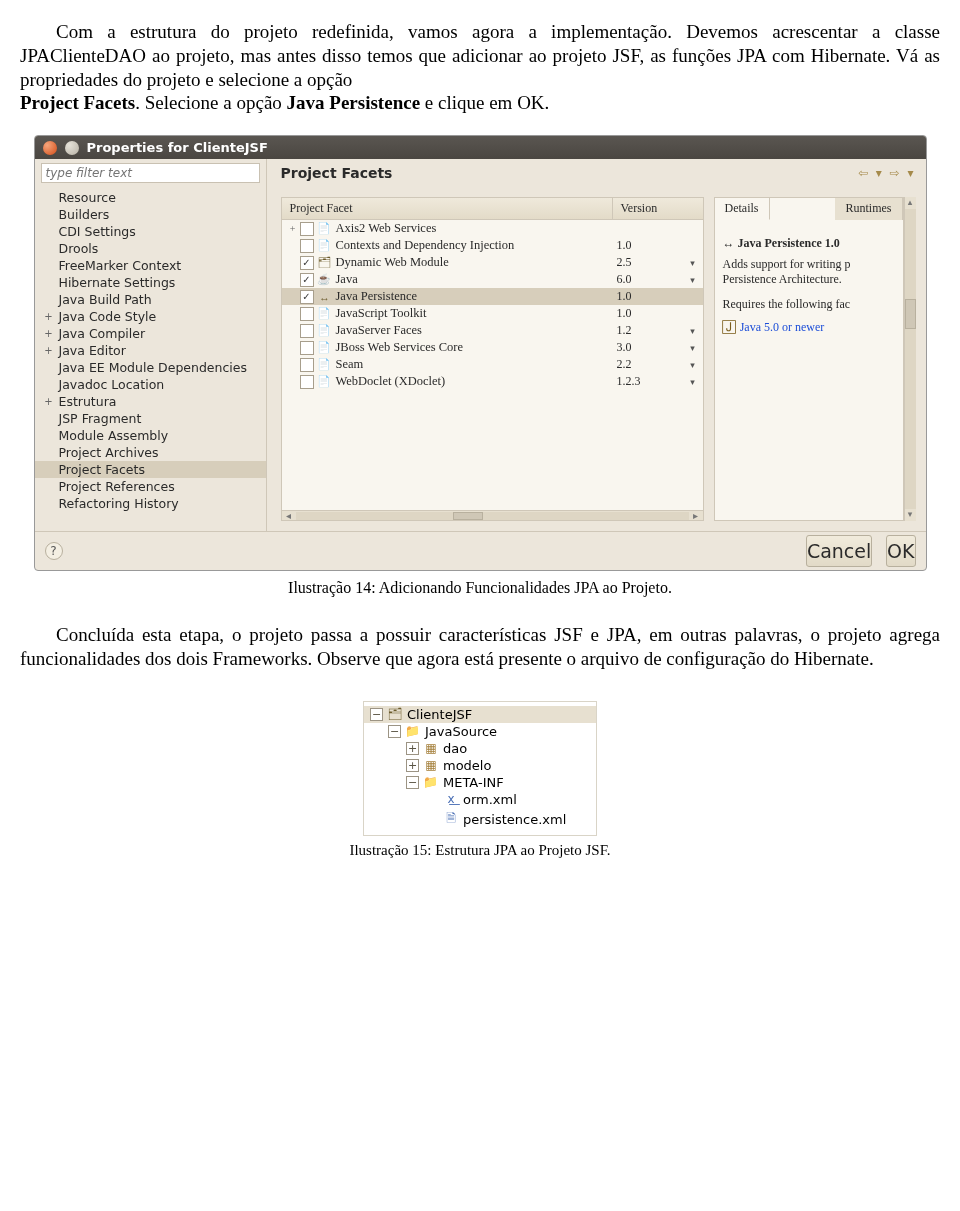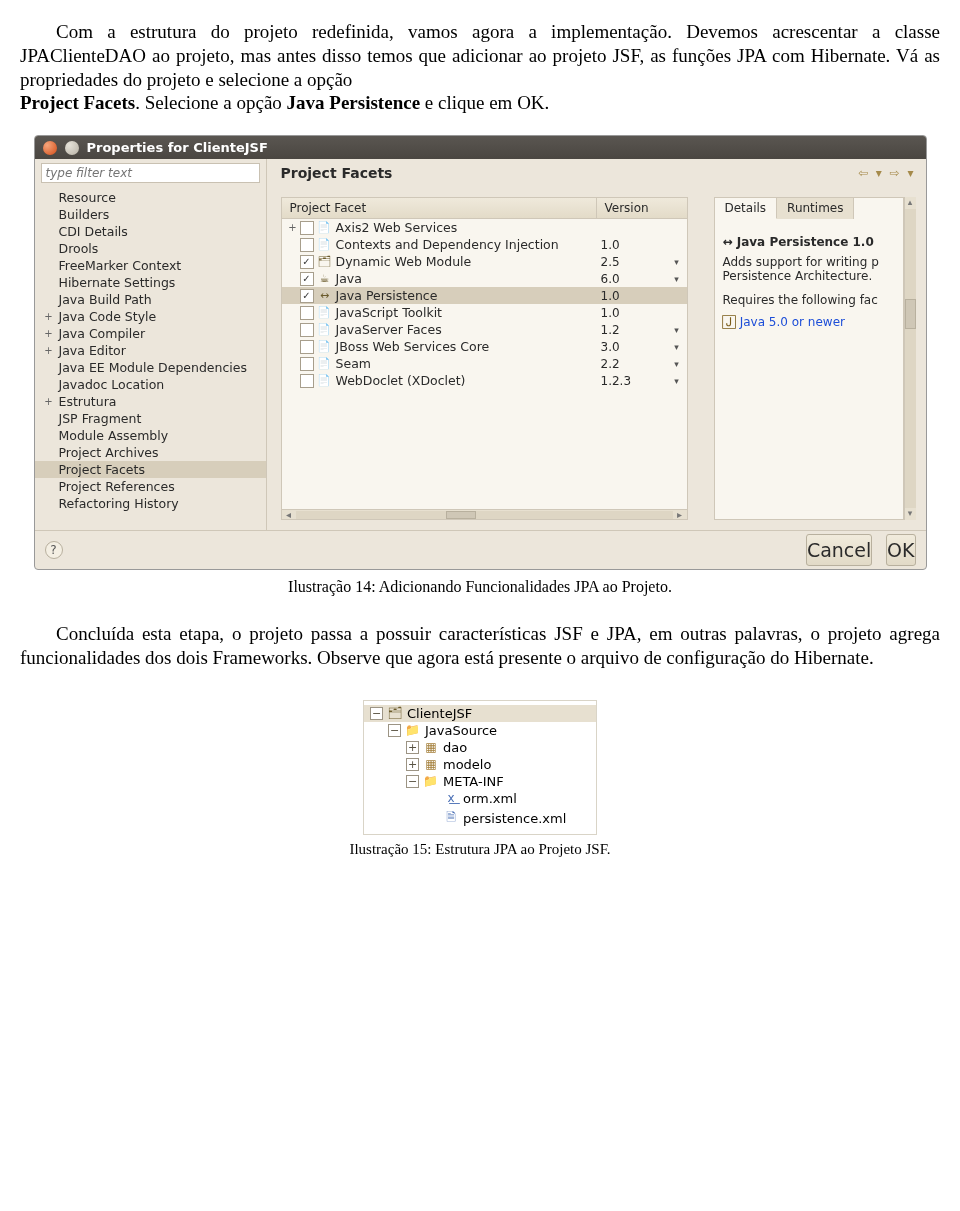--- a/index.html
+++ b/index.html
@@ -22,41 +22,41 @@
   .tree { padding: 0 0 6px 0; max-height: 410px; overflow: hidden; }
   .node { display: flex; align-items: center; gap: 4px; padding: 1px 6px 1px 8px; font-size: 12.5px; white-space: nowrap; }
   .node .tw { display:inline-block; width:12px; text-align:center; color:#666; font-size:10px; }
   .node.sel { background: #d7cebb; }
 
   .main { flex: 1; padding: 6px 10px 10px 14px; }
   .main-head { display: flex; align-items: center; }
   .main-title { font-weight: bold; font-size: 14px; flex: 1; }
   .nav-arrows { font-size: 12px; color: #a58a4a; letter-spacing: 2px; }
 
-  .facet-row { display: flex; gap: 26px; margin-top: 16px; }
+  .facet-row { display: flex; gap: 10px; margin-top: 16px; font-family: Liberation Serif, serif; }
   .facet-table { flex: 1; border: 1px solid #cfc7b8; background: #f9f6ef; }
   .ft-head { display: flex; background: linear-gradient(#efe9db,#e3dbc8); border-bottom: 1px solid #cfc7b8; }
   .ft-head .c1 { flex: 1; padding: 3px 8px; border-right: 1px solid #cfc7b8; font-size: 12px; }
   .ft-head .c2 { width: 90px; padding: 3px 8px; font-size: 12px; }
   .ft-body { }
   .ft-row { display: flex; align-items: center; padding: 1px 4px; }
   .ft-row.sel { background: #d7cebb; }
   .ft-row .tw { width: 14px; text-align: center; color: #666; font-size: 10px; }
   .ft-row .cb { width: 14px; height: 14px; border: 1px solid #a79e8c; background: #fff; display: inline-flex; align-items: center; justify-content: center; font-size: 10px; color: #3a3a3a; margin-right: 4px; }
   .ft-row .ic { width: 14px; text-align: center; font-size: 11px; color: #6b5b2c; margin-right: 4px; }
   .ft-row .nm { flex: 1; font-size: 12.5px; }
   .ft-row .ver { width: 70px; font-size: 12px; }
   .ft-row .dd { width: 12px; font-size: 9px; color: #555; text-align: center; }
   .ft-scroll { height: 10px; background: #e7e0d0; border-top: 1px solid #cfc7b8; position: relative; display:flex; align-items:center; }
   .ft-scroll .ar { width: 14px; text-align:center; color:#777; font-size:10px; }
   .ft-scroll .track { flex:1; height:8px; background:#ded6c4; position:relative; }
   .ft-scroll .thumb { position:absolute; left:40%; width:30px; height:8px; background:#cfc7b6; border:1px solid #b8b09e; }
 
   .details { width: 190px; border: 1px solid #cfc7b8; background: #f9f6ef; display: flex; flex-direction: column; }
-  .tabs { display: flex; }
+  .tabs { display: flex; justify-content: space-between; }
   .tab { padding: 3px 10px; font-size: 12px; border-right: 1px solid #cfc7b8; background: #e7e0d0; }
   .tab.active { background: #f9f6ef; border-bottom: 1px solid #f9f6ef; position: relative; }
   .det-body { padding: 16px 8px; font-size: 12px; flex:1; }
   .det-h { font-weight: bold; margin-bottom: 6px; }
   .det-link { color: #1d4ed8; }
   .req-item { display:flex; align-items:center; gap:4px; margin-top:8px; }
   .vscroll { width: 12px; background:#e7e0d0; border-left:1px solid #cfc7b8; display:flex; flex-direction:column; }
   .vscroll .ar { height:12px; text-align:center; font-size:9px; color:#777; }
   .vscroll .track { flex:1; background:#ded6c4; position:relative; }
   .vscroll .thumb { position:absolute; top:30%; width:100%; height:30px; background:#cfc7b6; border:1px solid #b8b09e; }
@@ -103,21 +103,21 @@
           <div class="node">
             <span class="tw"></span>
             <span>Resource</span>
           </div>
           <div class="node">
             <span class="tw"></span>
             <span>Builders</span>
           </div>
           <div class="node">
             <span class="tw"></span>
-            <span>CDI Details</span>
+            <span>CDI Settings</span>
           </div>
           <div class="node">
             <span class="tw"></span>
             <span>Drools</span>
           </div>
           <div class="node">
             <span class="tw"></span>
             <span>FreeMarker Context</span>
           </div>
           <div class="node">

